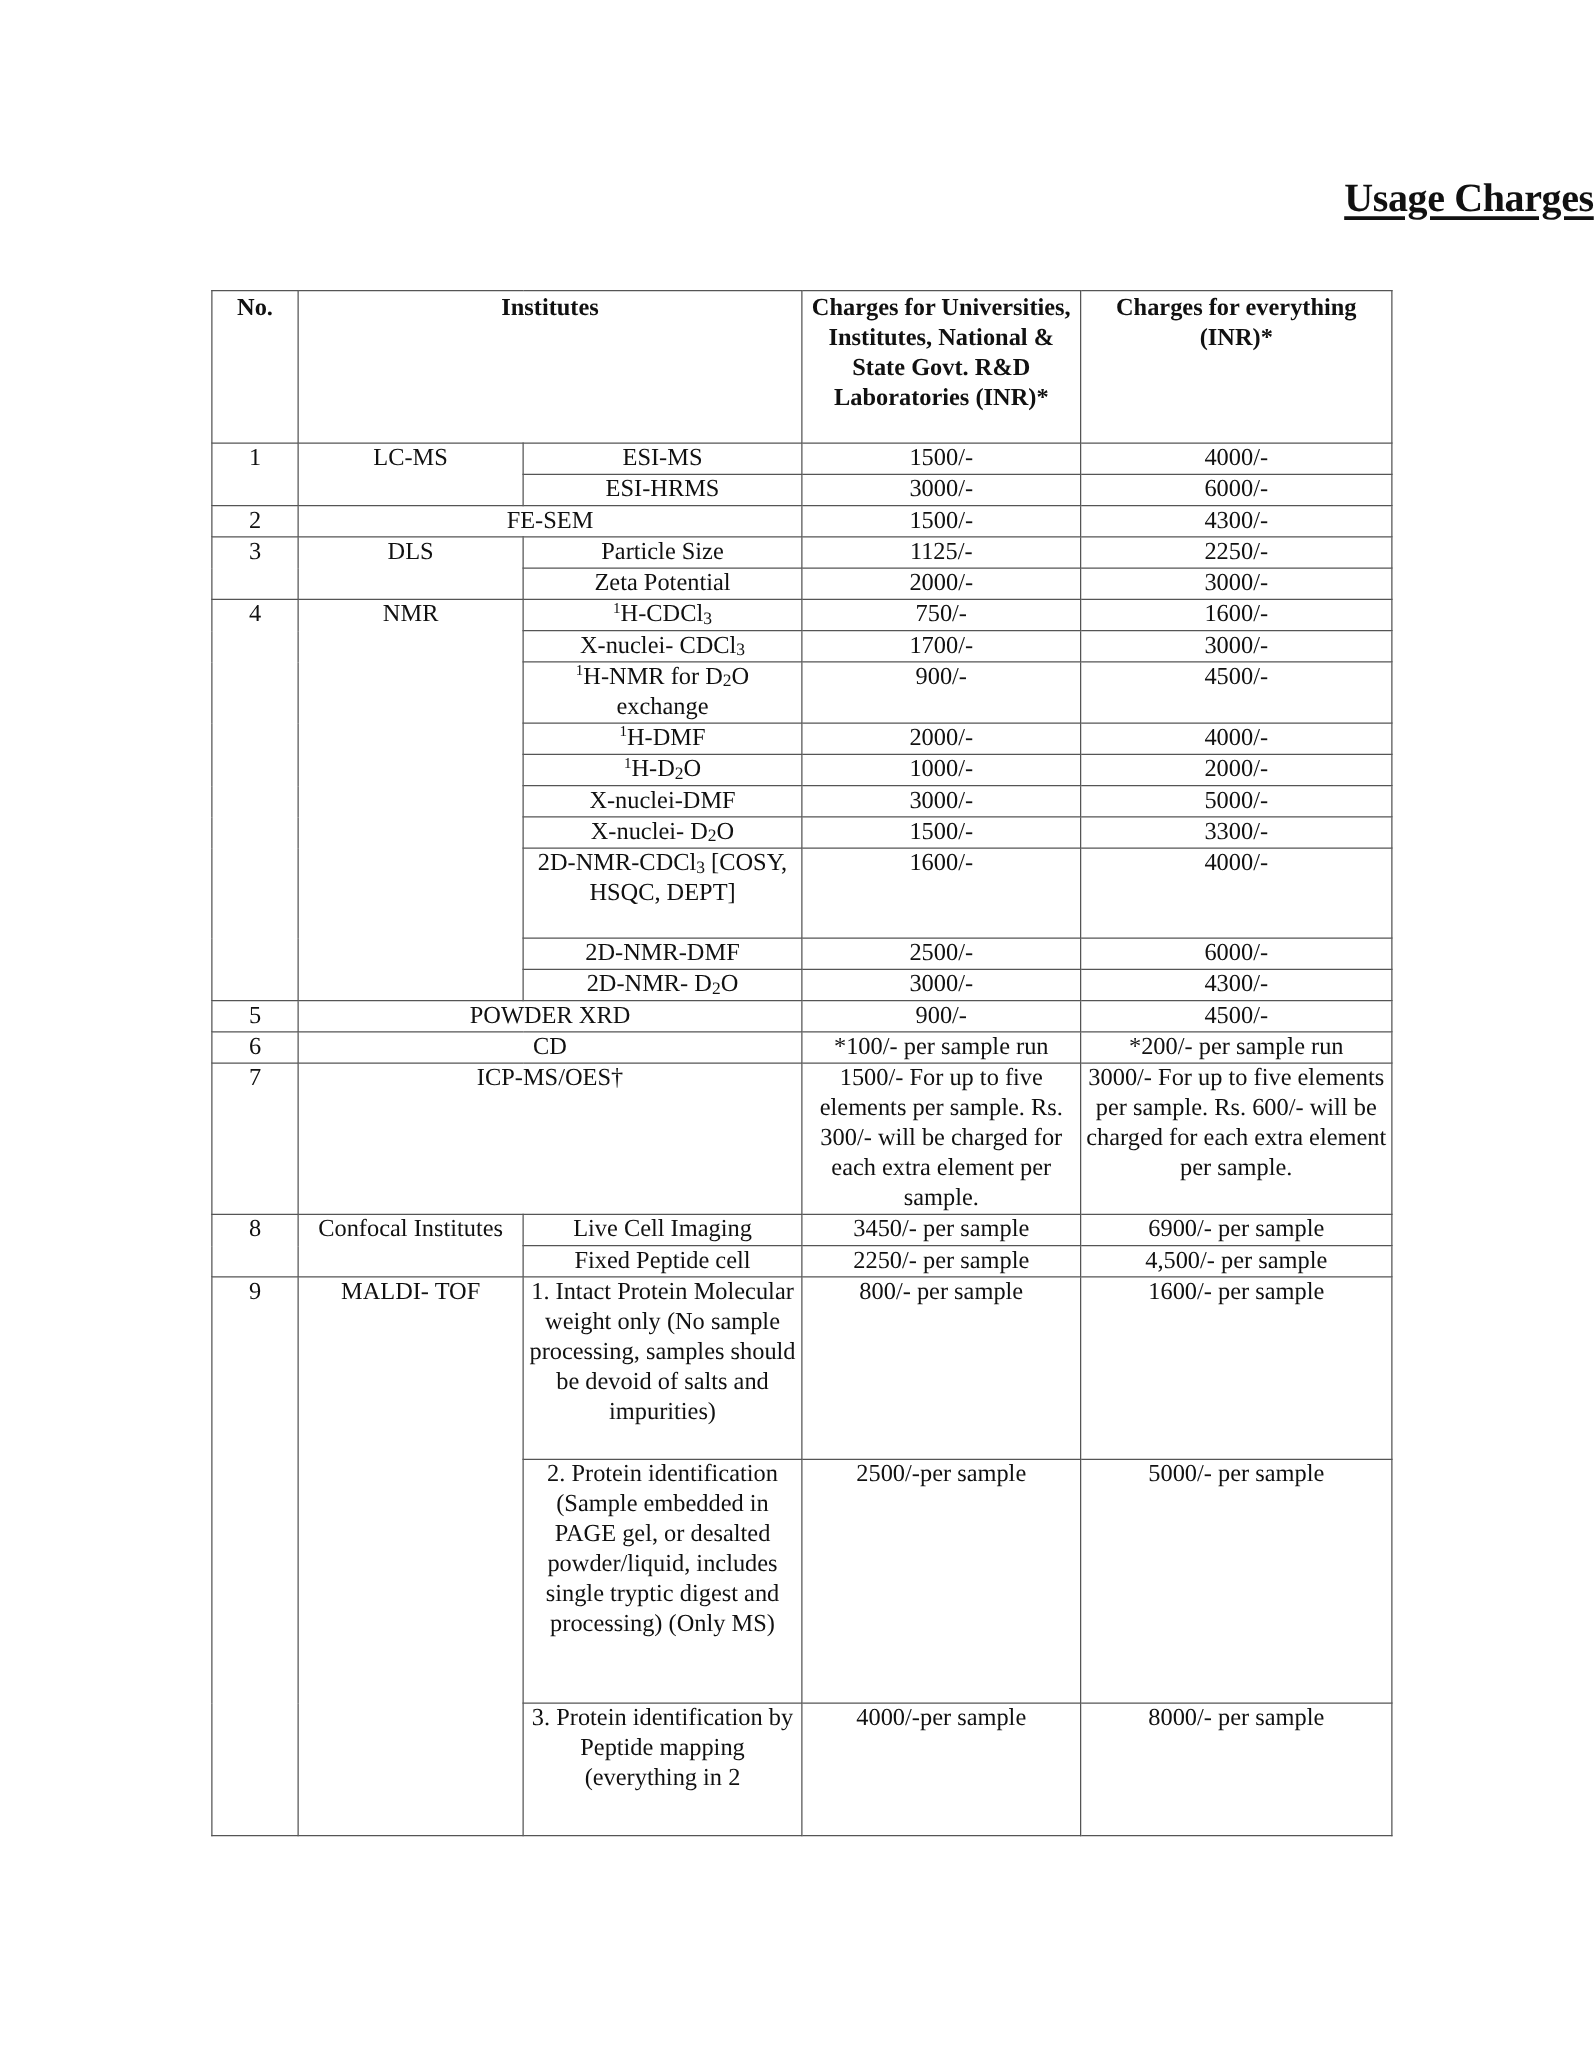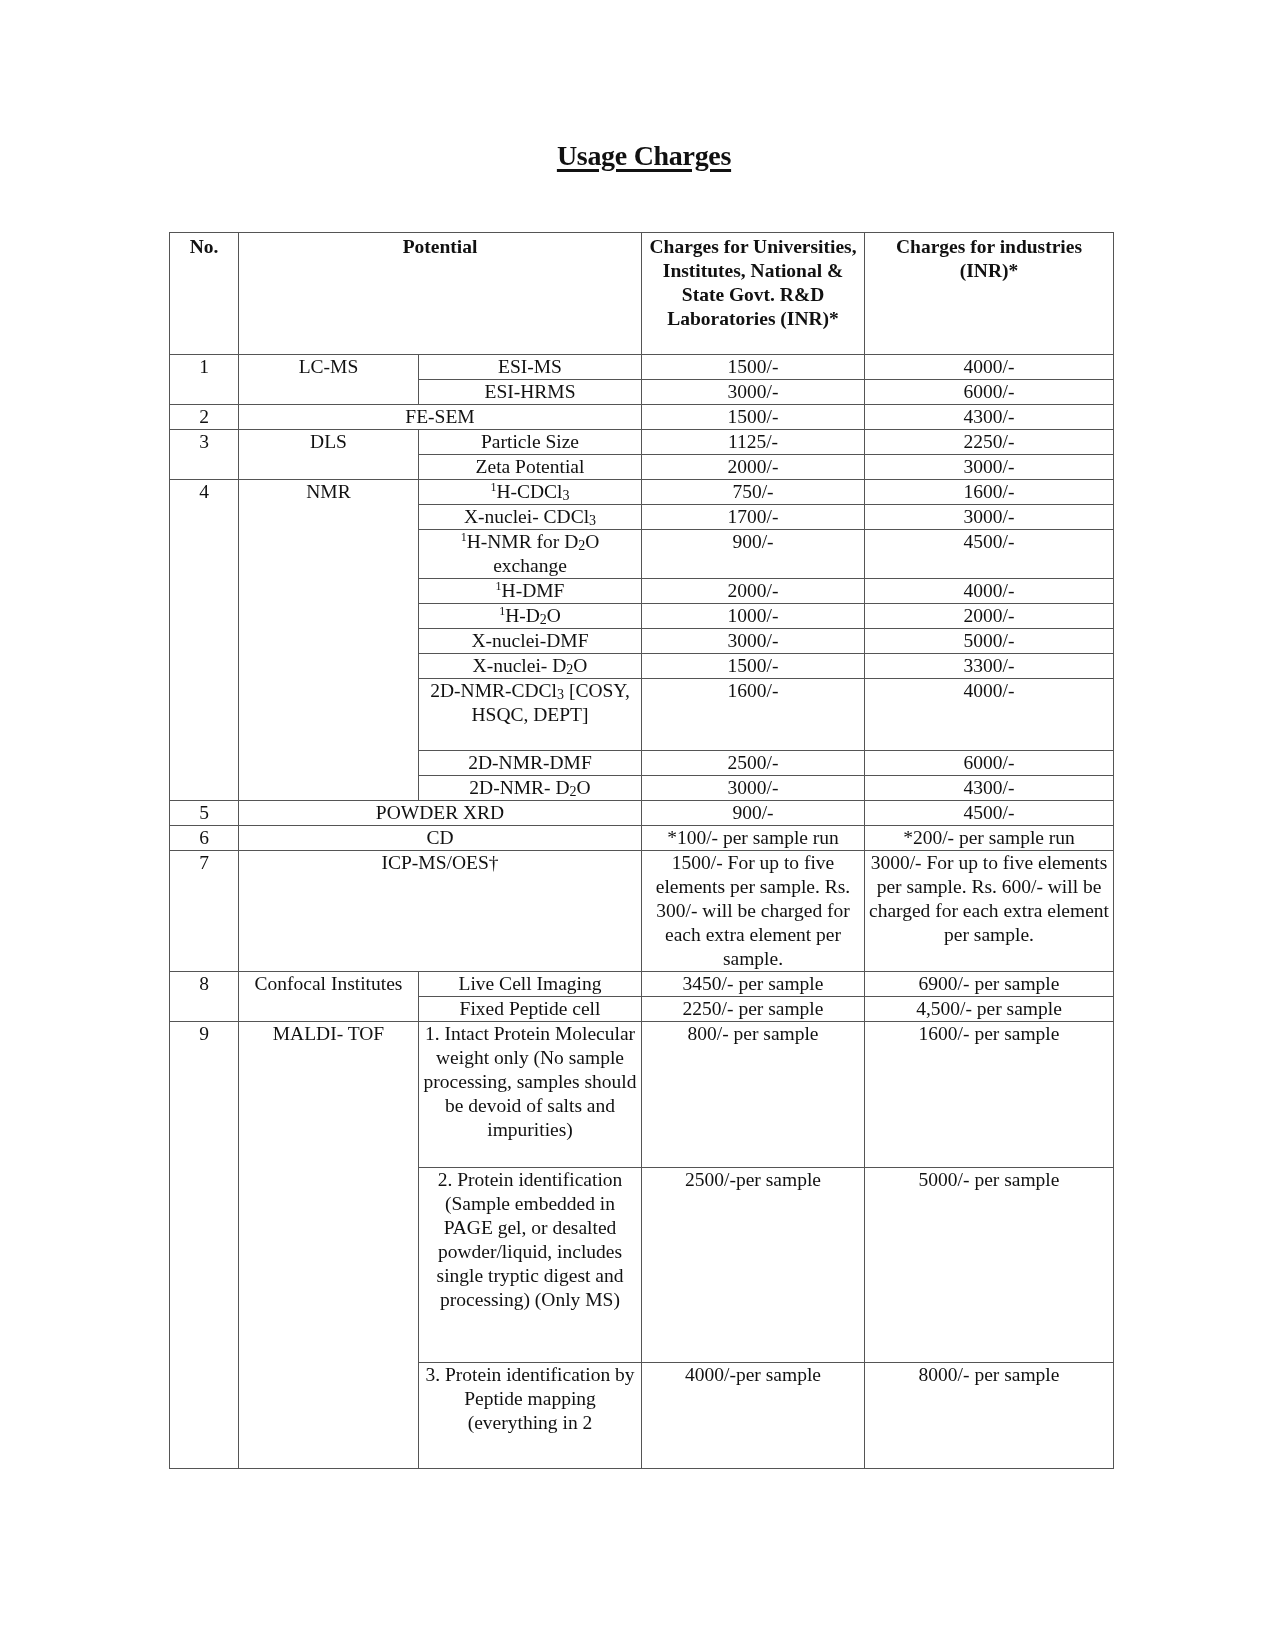--- a/index.html
+++ b/index.html
@@ -1,19 +1,19 @@
 <!DOCTYPE html>
 <html><head>
 <meta charset="utf-8">
 <style>
   html, body { margin: 0; padding: 0; background: #ffffff; }
   body { width: 1275px; height: 1650px; position: relative; overflow: hidden;
          font-family: "Liberation Serif", "DejaVu Serif", serif; color: #111; }
-  .title { position: absolute; left: 13px; right: 0; top: 140px; text-align: center;
-           font-weight: bold; font-size: 28px; letter-spacing: -0.3px; }
+  .title { position: absolute; left: 13px; right: 0; top: 140px; text-align: right;
+           font-weight: bold; font-size: 32px; letter-spacing: -0.3px; }
   .title span { text-decoration: underline; text-decoration-thickness: 3px; text-underline-offset: 4px; }
   table { position: absolute; left: 169px; top: 232px; width: 944px;
           border-collapse: collapse; table-layout: fixed; font-size: 19.5px; line-height: 24px; }
   td, th { border: 1.5px solid #555; text-align: center; vertical-align: top; padding: 0 4px; }
   th { font-weight: bold; padding-top: 2px; }
   col.c-no { width: 69px; } col.c-ins1 { width: 180px; } col.c-ins2 { width: 223px; }
   col.c-uni { width: 223px; } col.c-ind { width: 249px; }
   .h-head { height: 122px; }
   .r { height: 24px; }
   .r2 { height: 48px; }
@@ -34,23 +34,23 @@
   <colgroup>
       <col class="c-no">
       <col class="c-ins1">
       <col class="c-ins2">
       <col class="c-uni">
       <col class="c-ind">
     </colgroup>
   <thead>
     <tr class="h-head">
       <th>No.</th>
-      <th colspan="2">Potential</th>
+      <th colspan="2">Institutes</th>
       <th>Charges for Universities, Institutes, National &amp; State Govt. R&amp;D Laboratories (INR)*</th>
-      <th>Charges for industries (INR)*</th>
+      <th>Charges for everything (INR)*</th>
     </tr>
   </thead>
   <tbody id="tbody">
       <tr class="r">
         <td rowspan="2">1</td>
         <td rowspan="2">LC-MS</td>
         <td><span>ESI-MS</span></td>
         <td>1500/-</td>
         <td>4000/-</td>
       </tr>

